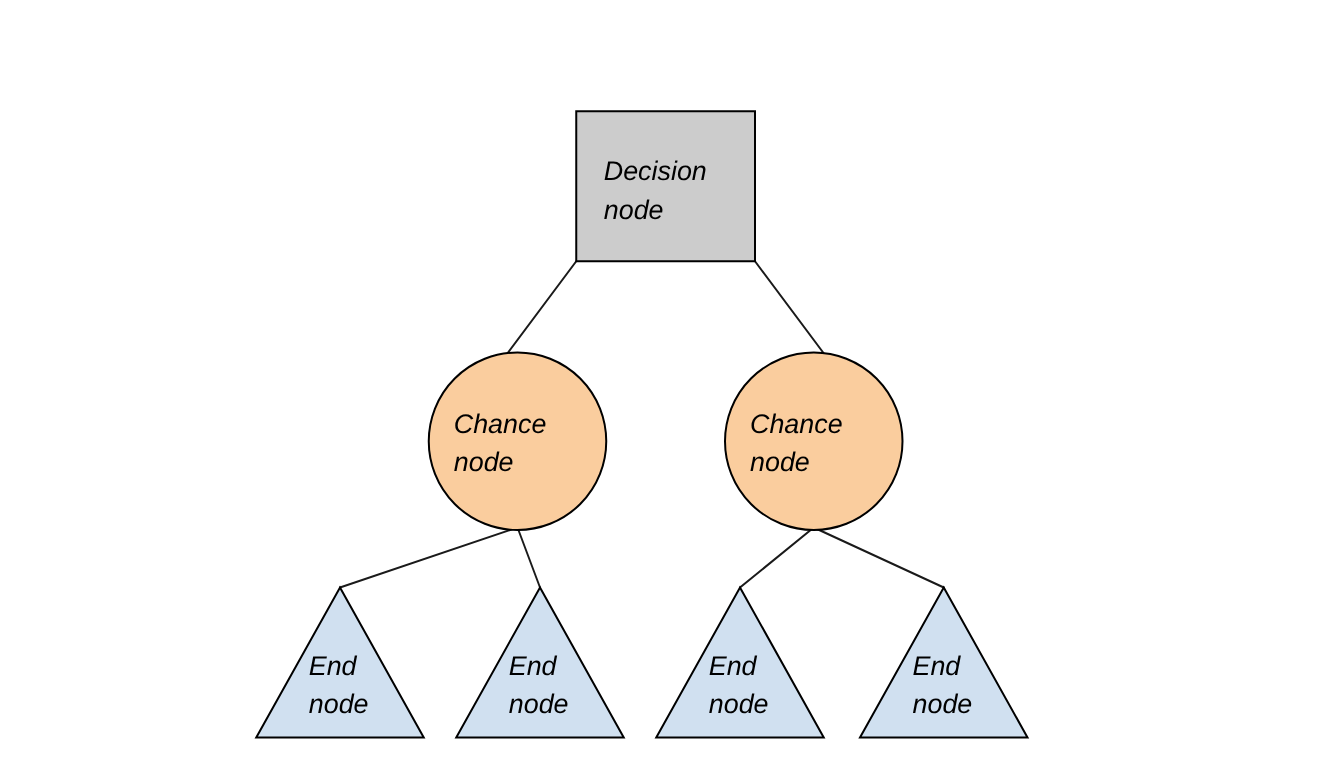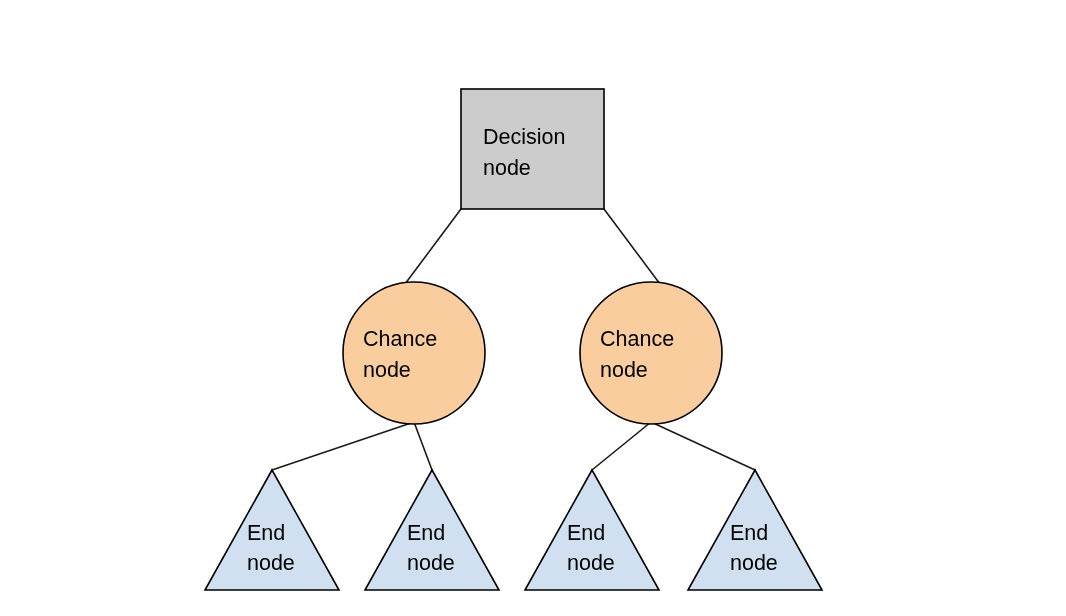--- a/index.html
+++ b/index.html
@@ -11,20 +11,21 @@
     width: 1066px;
     height: 616px;
     overflow: hidden;
     font-family: "Liberation Sans", sans-serif;
   }
   #diagram-root {
     position: relative;
     width: 1066px;
     height: 616px;
     background: #ffffff;
+    font-style: italic;
   }
   #diagram-svg {
     position: absolute;
     top: 0;
     left: 0;
     width: 1066px;
     height: 616px;
     display: block;
   }
   .node-shape {

